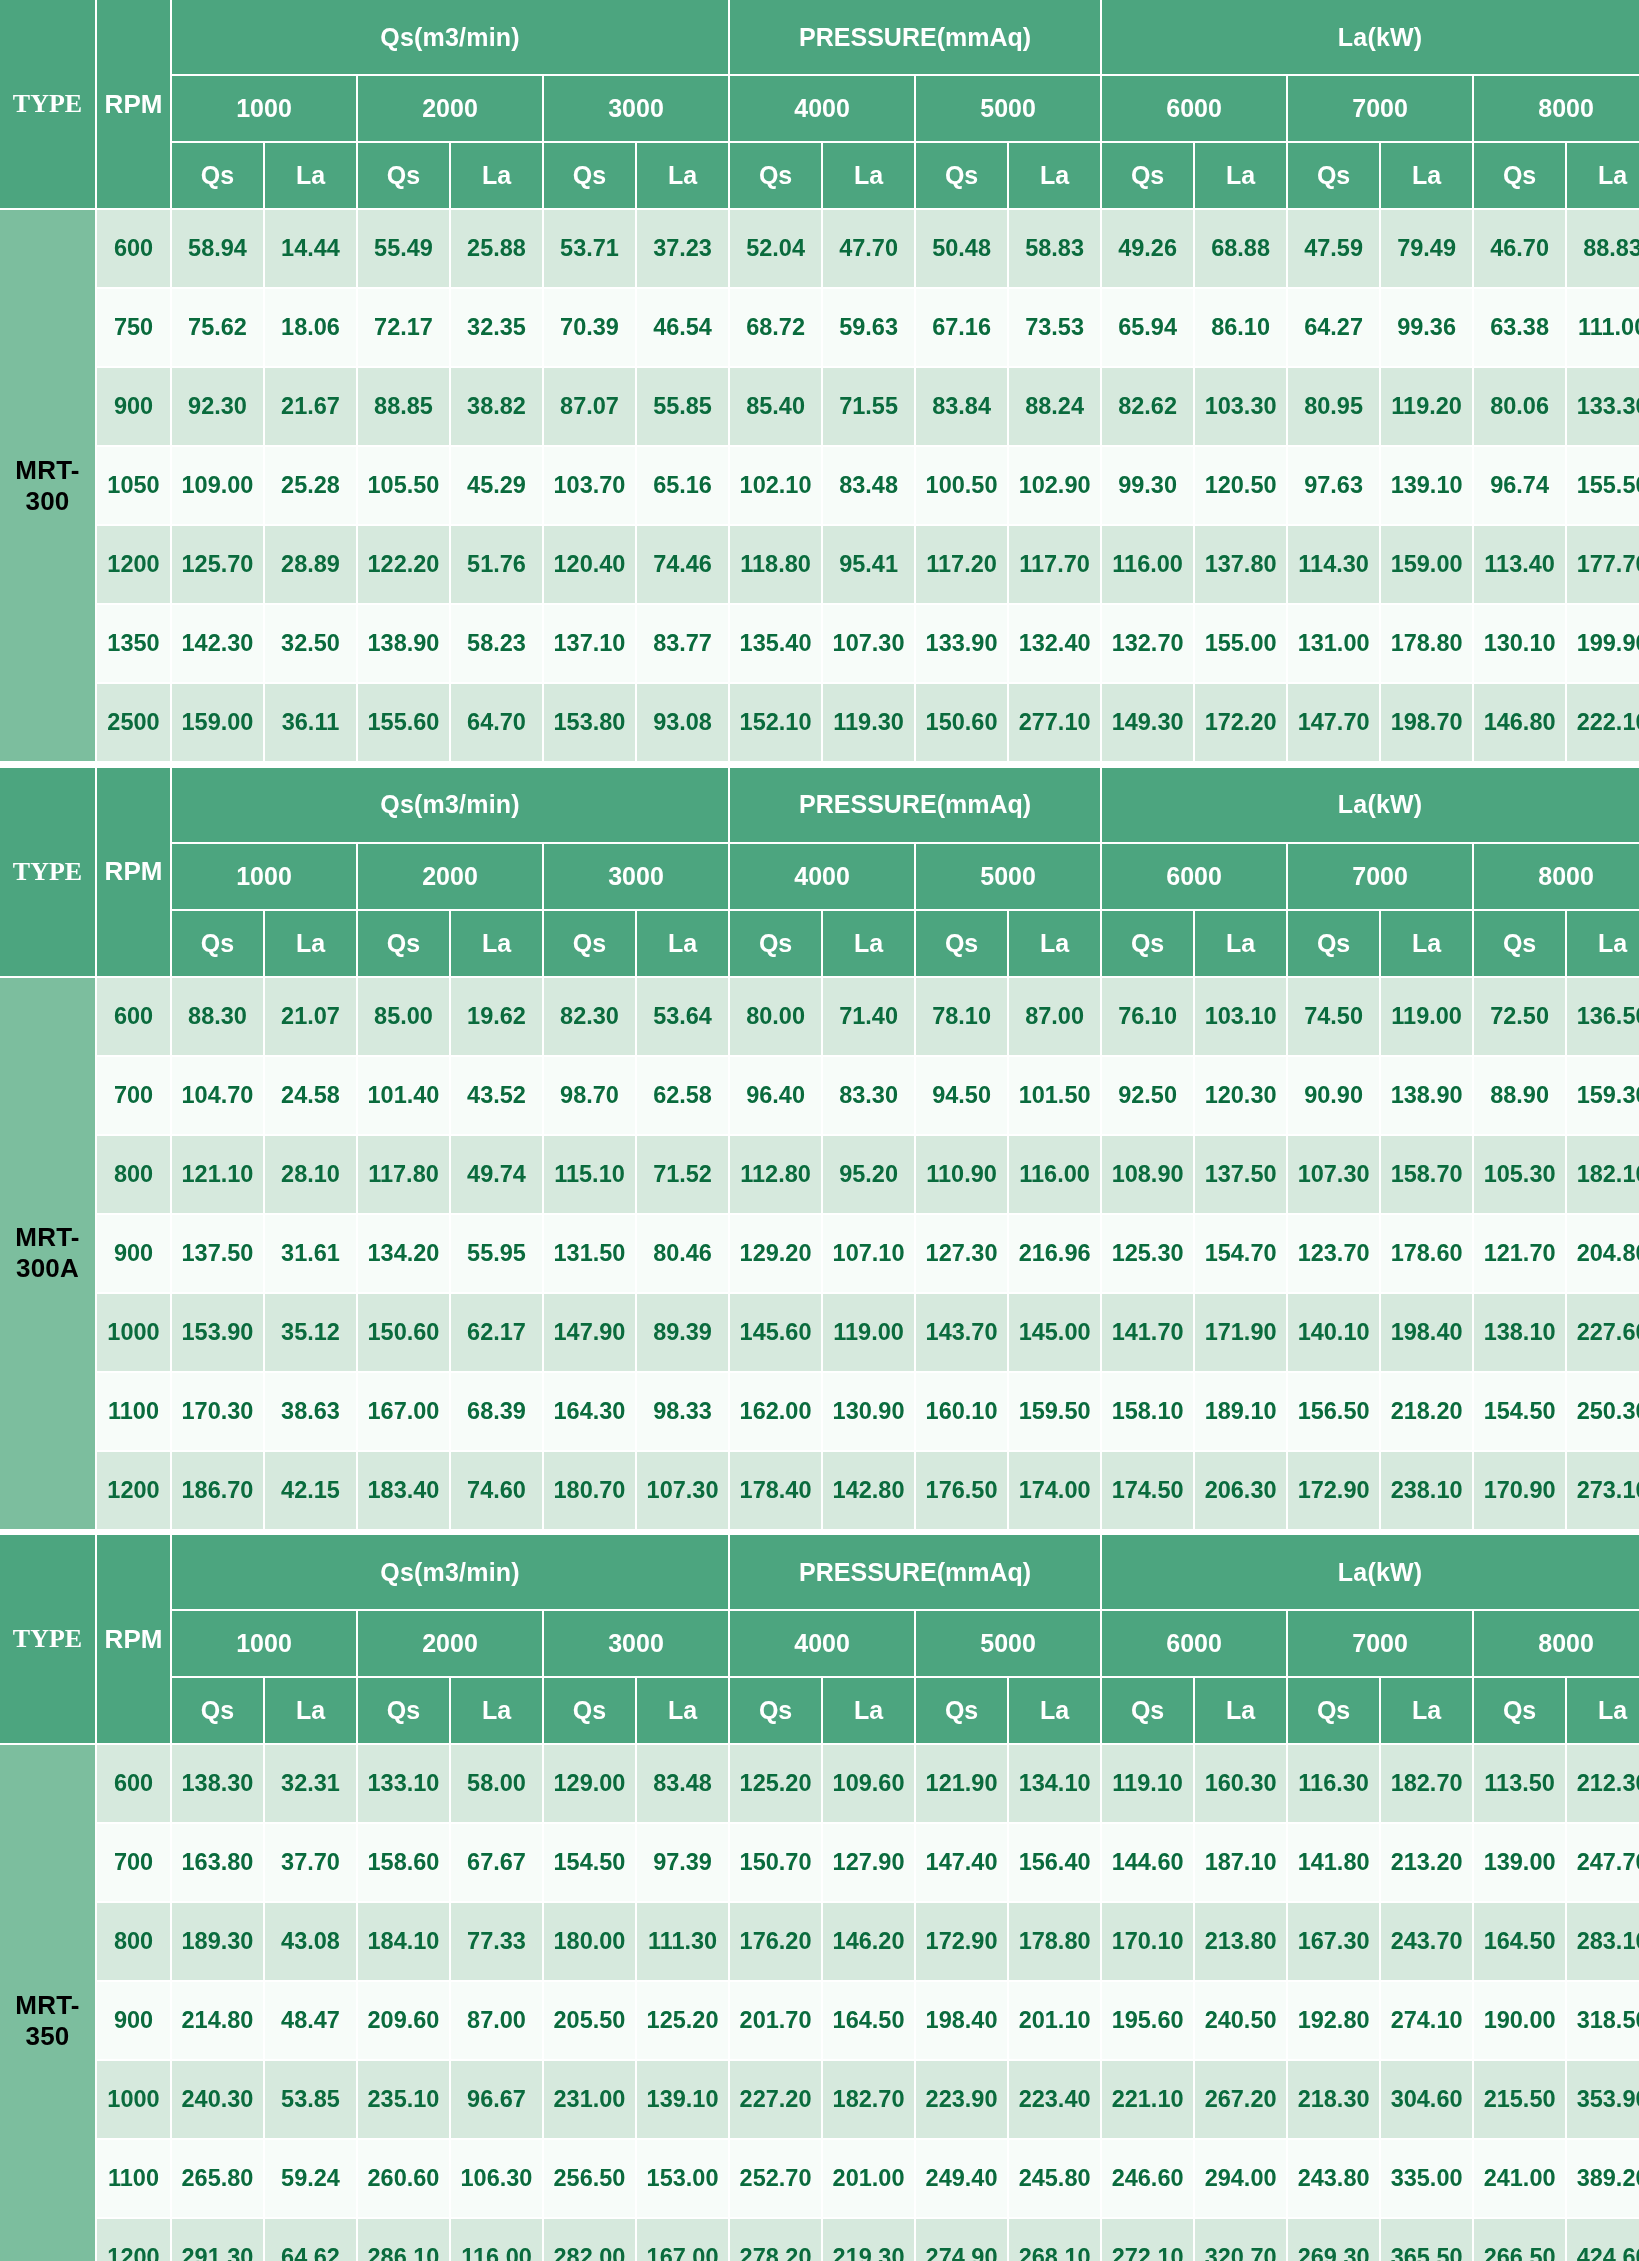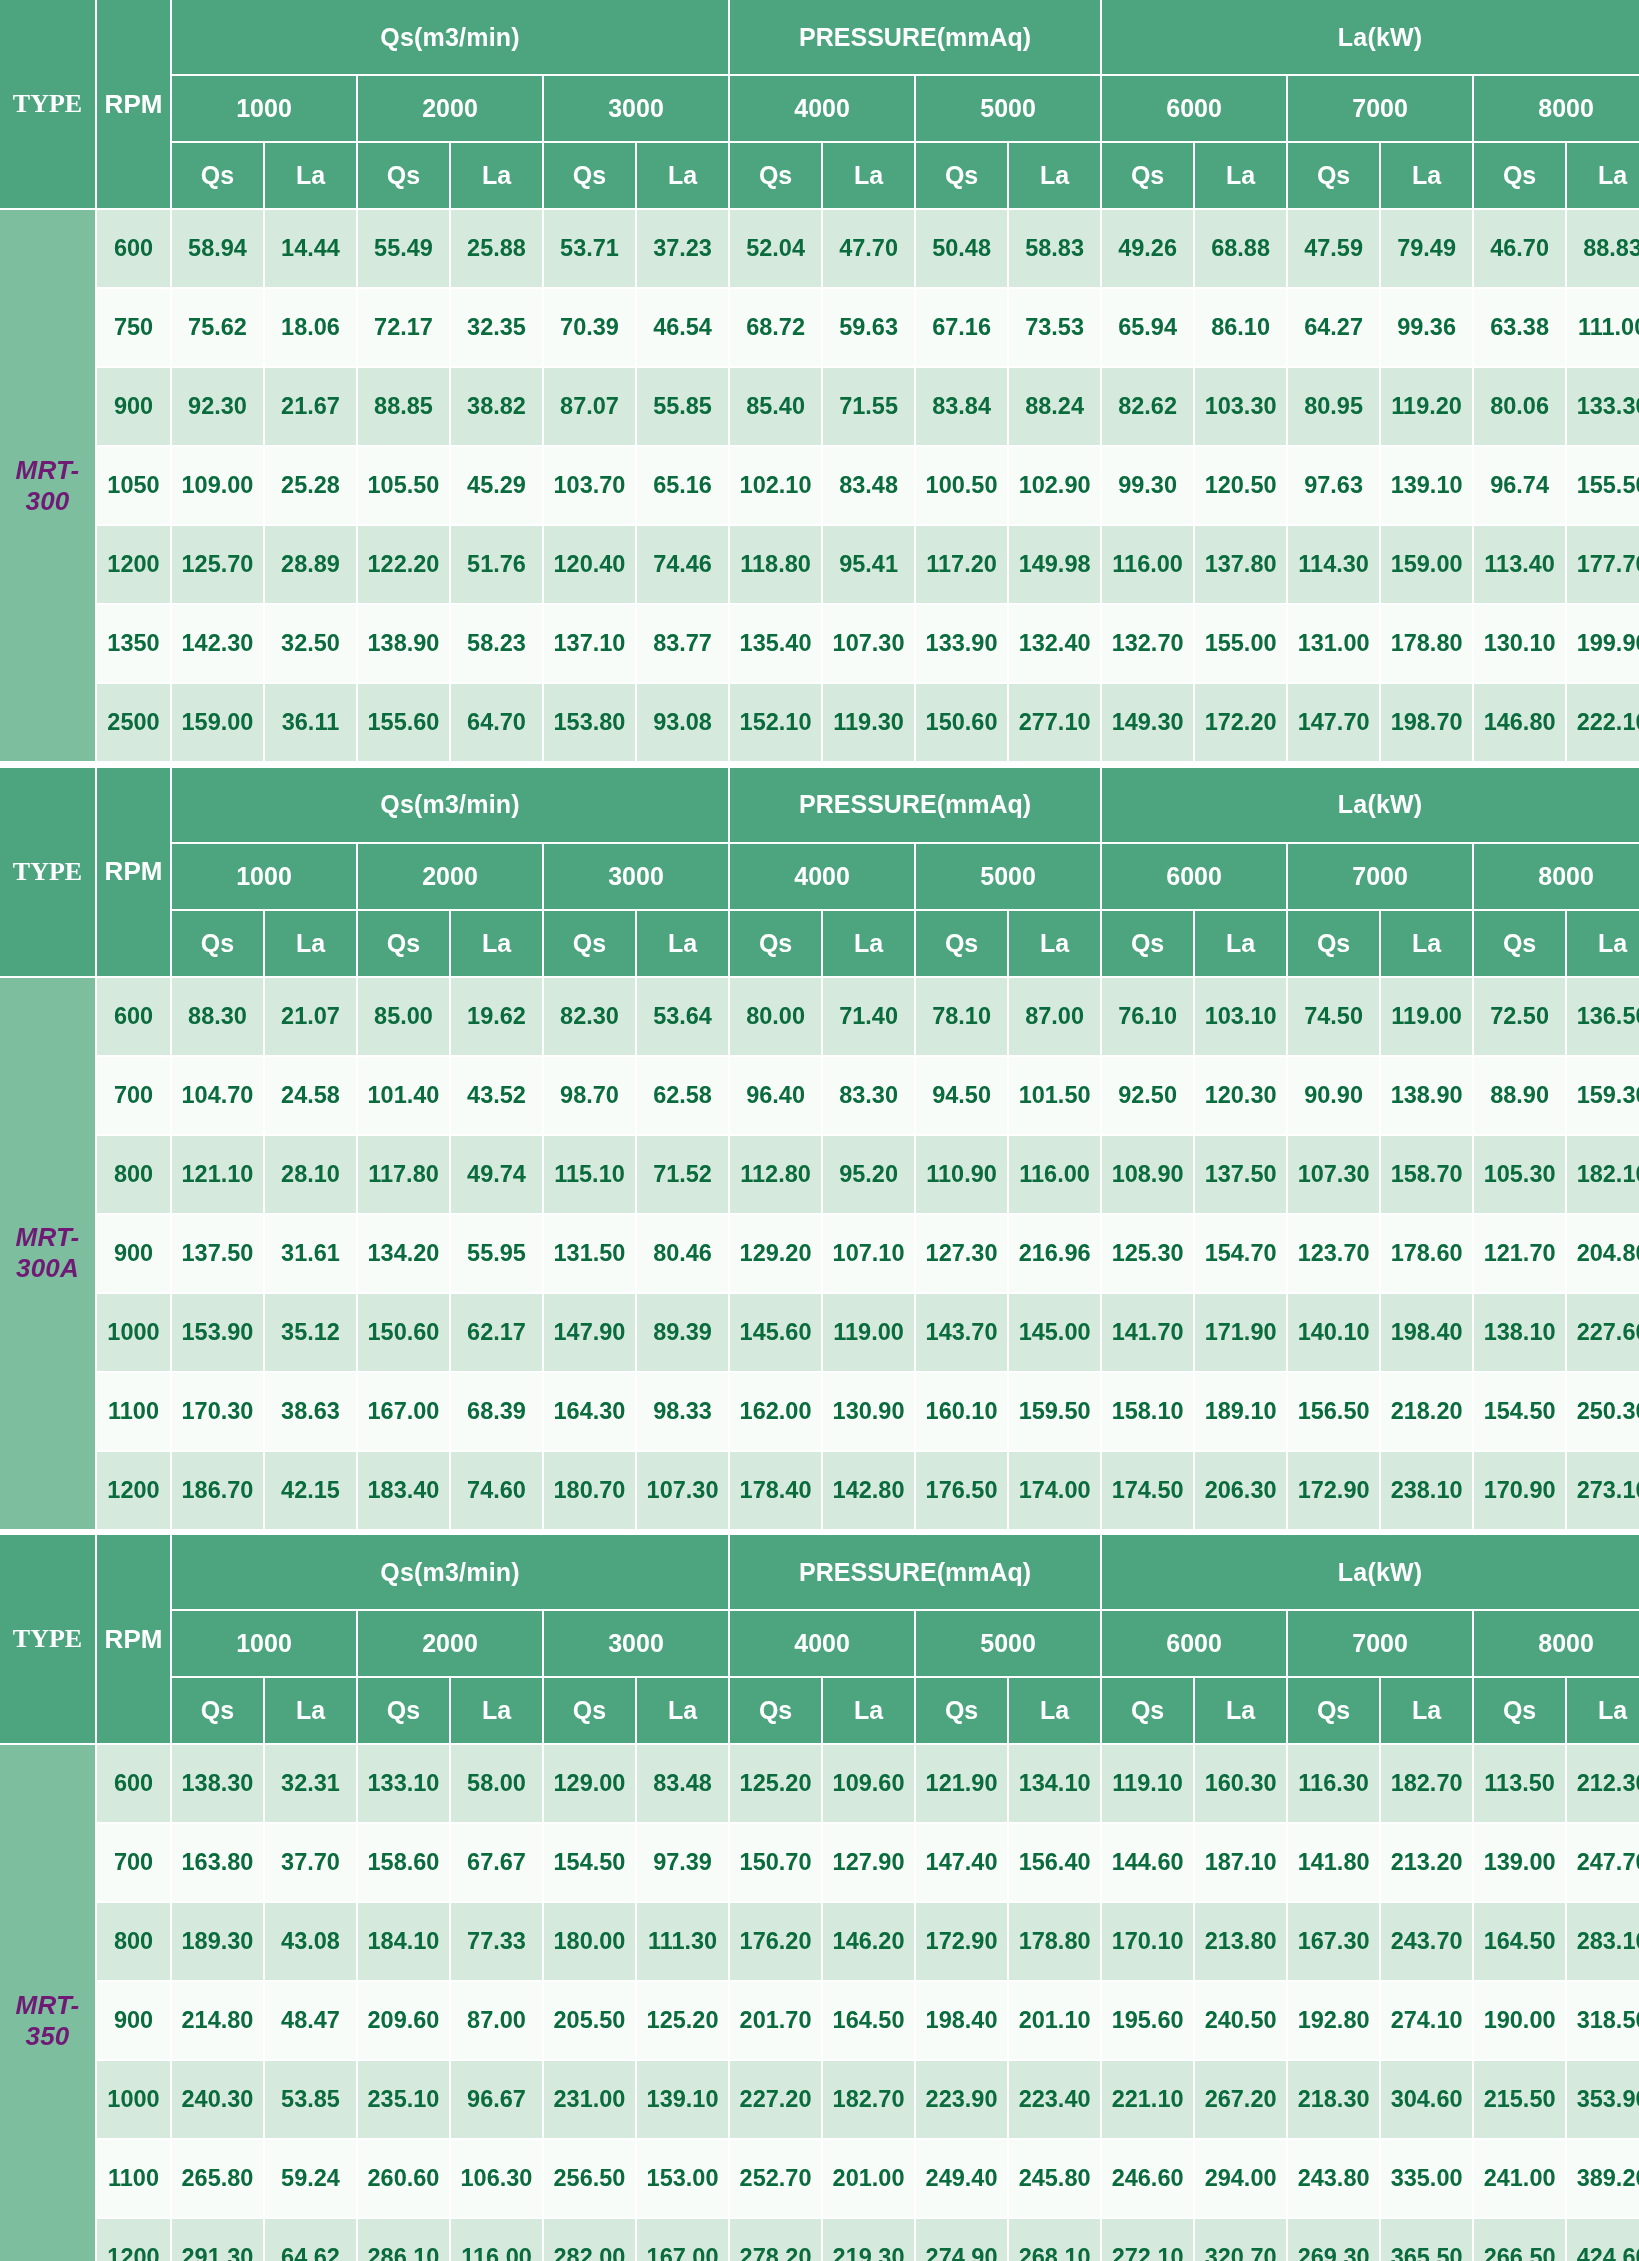--- a/index.html
+++ b/index.html
@@ -44,25 +44,24 @@
     height: 79px;
     border-right: 2.3px solid #ffffff;
     border-bottom: 2.3px solid #ffffff;
     padding: 0;
   }
   tr.row-odd  td { background: #d6e9dd; }
   tr.row-even td { background: #f7fcf9; }
 
   td.type-cell {
     background: #7cbe9e !important;
-    color: #701a75;
+    color: #000000;
     font-size: 26px;
     font-weight: bold;
     letter-spacing: 0.2px;
-    font-style: italic;
   }
 
   
   col.c-type { width: 97px; }
   col.c-rpm  { width: 75px; }
   col.c-val  { width: 93px; }
 
   
   tr.section-gap td {
     height: 4.5px;
@@ -211,21 +210,21 @@
         <td>1200</td>
         <td>125.70</td>
         <td>28.89</td>
         <td>122.20</td>
         <td>51.76</td>
         <td>120.40</td>
         <td>74.46</td>
         <td>118.80</td>
         <td>95.41</td>
         <td>117.20</td>
-        <td>149.98</td>
+        <td>117.70</td>
         <td>116.00</td>
         <td>137.80</td>
         <td>114.30</td>
         <td>159.00</td>
         <td>113.40</td>
         <td>177.70</td>
       </tr>
       <tr class="row-even">
         <td>1350</td>
         <td>142.30</td>

